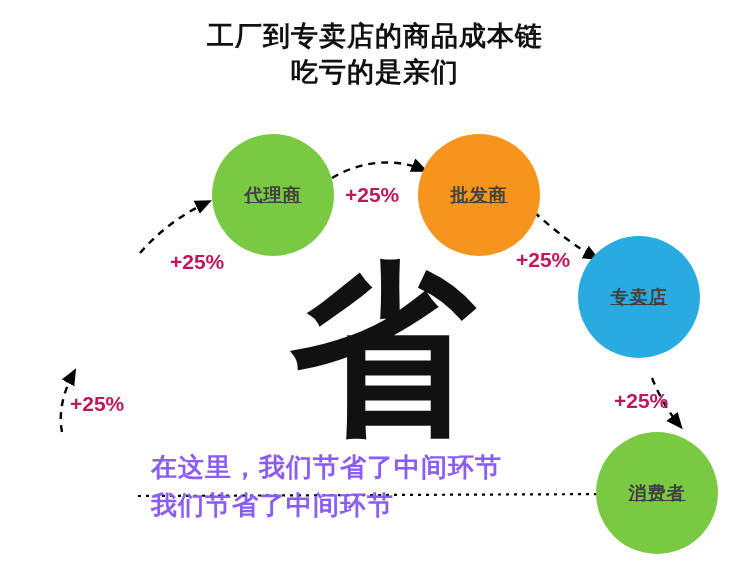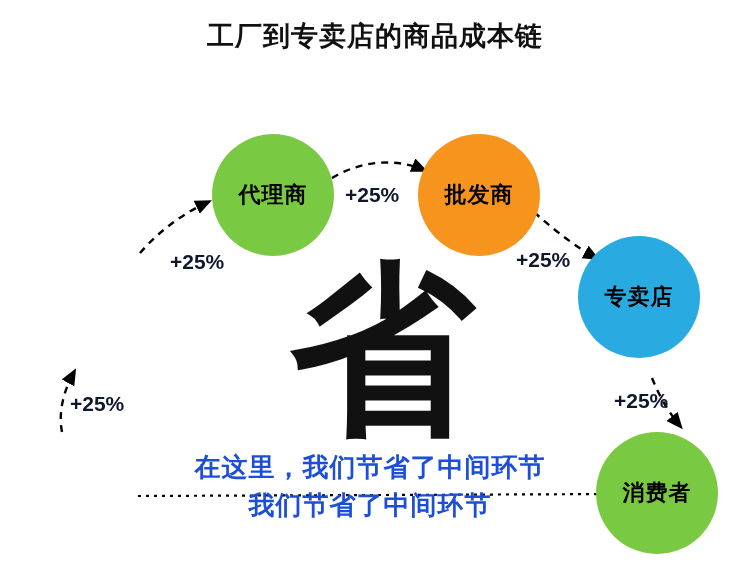--- a/index.html
+++ b/index.html
@@ -38,51 +38,52 @@
   }
   .title-line {
     display: block;
   }
   .node {
     position: absolute;
     border-radius: 50%;
     display: flex;
     align-items: center;
     justify-content: center;
-    color: #000000;
+    color: #404040;
     font-weight: bold;
-    font-size: 22px;
+    font-size: 18px;
     letter-spacing: 1px;
     text-align: center;
     box-sizing: border-box;
+    text-decoration: underline;
   }
   .pct-label {
     position: absolute;
-    color: #0f172a;
+    color: #be185d;
     font-weight: bold;
     font-size: 21px;
     white-space: nowrap;
   }
   .center-char {
     position: absolute;
     color: #111111;
     font-weight: bold;
     font-family: "DejaVu Sans", "Liberation Sans", sans-serif;
     font-size: 185px;
     line-height: 185px;
     left: 290px;
     top: 258px;
   }
   .bottom-text {
     position: absolute;
-    left: 160px;
+    left: 151px;
     top: 448px;
     width: 420px;
-    text-align: center;
-    color: #1d4ed8;
+    text-align: left;
+    color: #8b5cf6;
     font-weight: bold;
     font-size: 26px;
     line-height: 38px;
     letter-spacing: 1px;
   }
   .bottom-line {
     display: block;
   }
 </style>
 </head>
@@ -105,20 +106,21 @@
 
     <path d="M 534,212 C 556,232 578,248 596,258" fill="none" stroke="#000000" stroke-width="2.4" stroke-dasharray="7,6" marker-end="url(#arrowhead)"></path>
 
     <path d="M 652,378 C 660,398 670,414 680,426" fill="none" stroke="#000000" stroke-width="2.4" stroke-dasharray="7,6" marker-end="url(#arrowhead)"></path>
 
     <path d="M 138,496 L 622,494" fill="none" stroke="#000000" stroke-width="2.2" stroke-dasharray="3,5" marker-end="url(#arrowhead)"></path>
   </svg>
 
   <div class="title-block">
     <span class="title-line">工厂到专卖店的商品成本链</span>
+    <span class="title-line">吃亏的是亲们</span>
   </div>
 
   <div class="center-char">省</div>
 
   <div class="bottom-text">
     <span class="bottom-line">在这里，我们节省了中间环节</span>
     <span class="bottom-line">我们节省了中间环节</span>
   </div>
 
 

